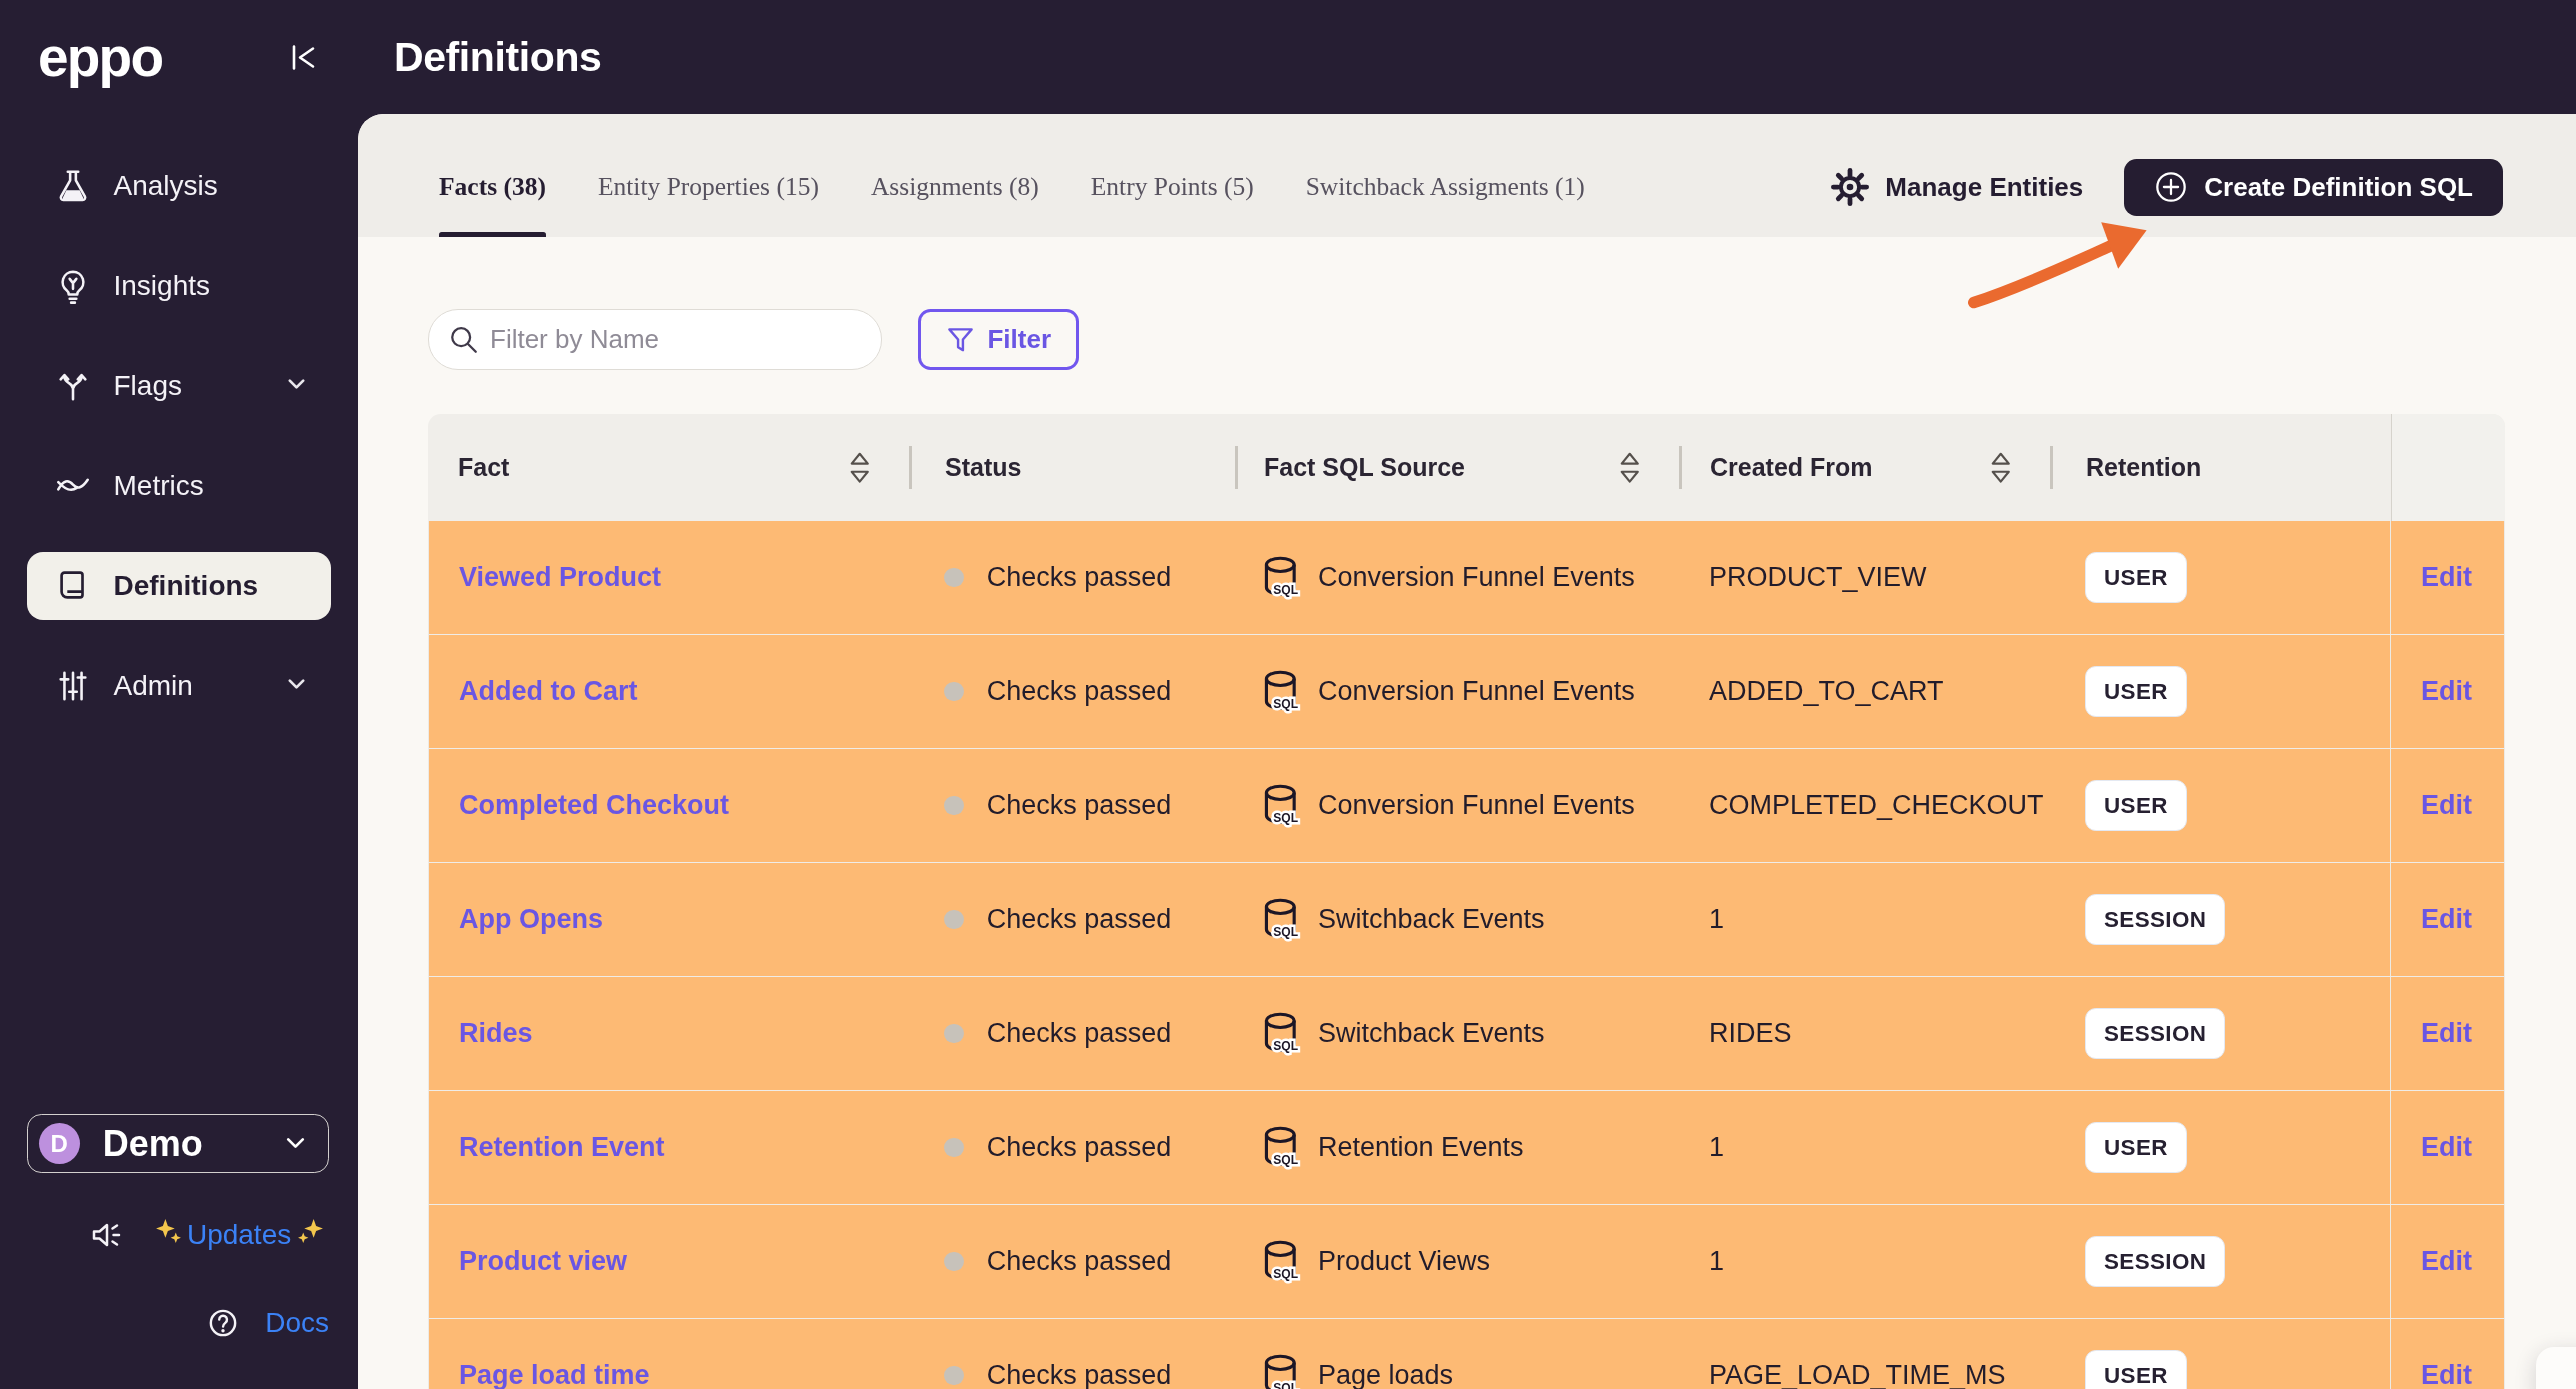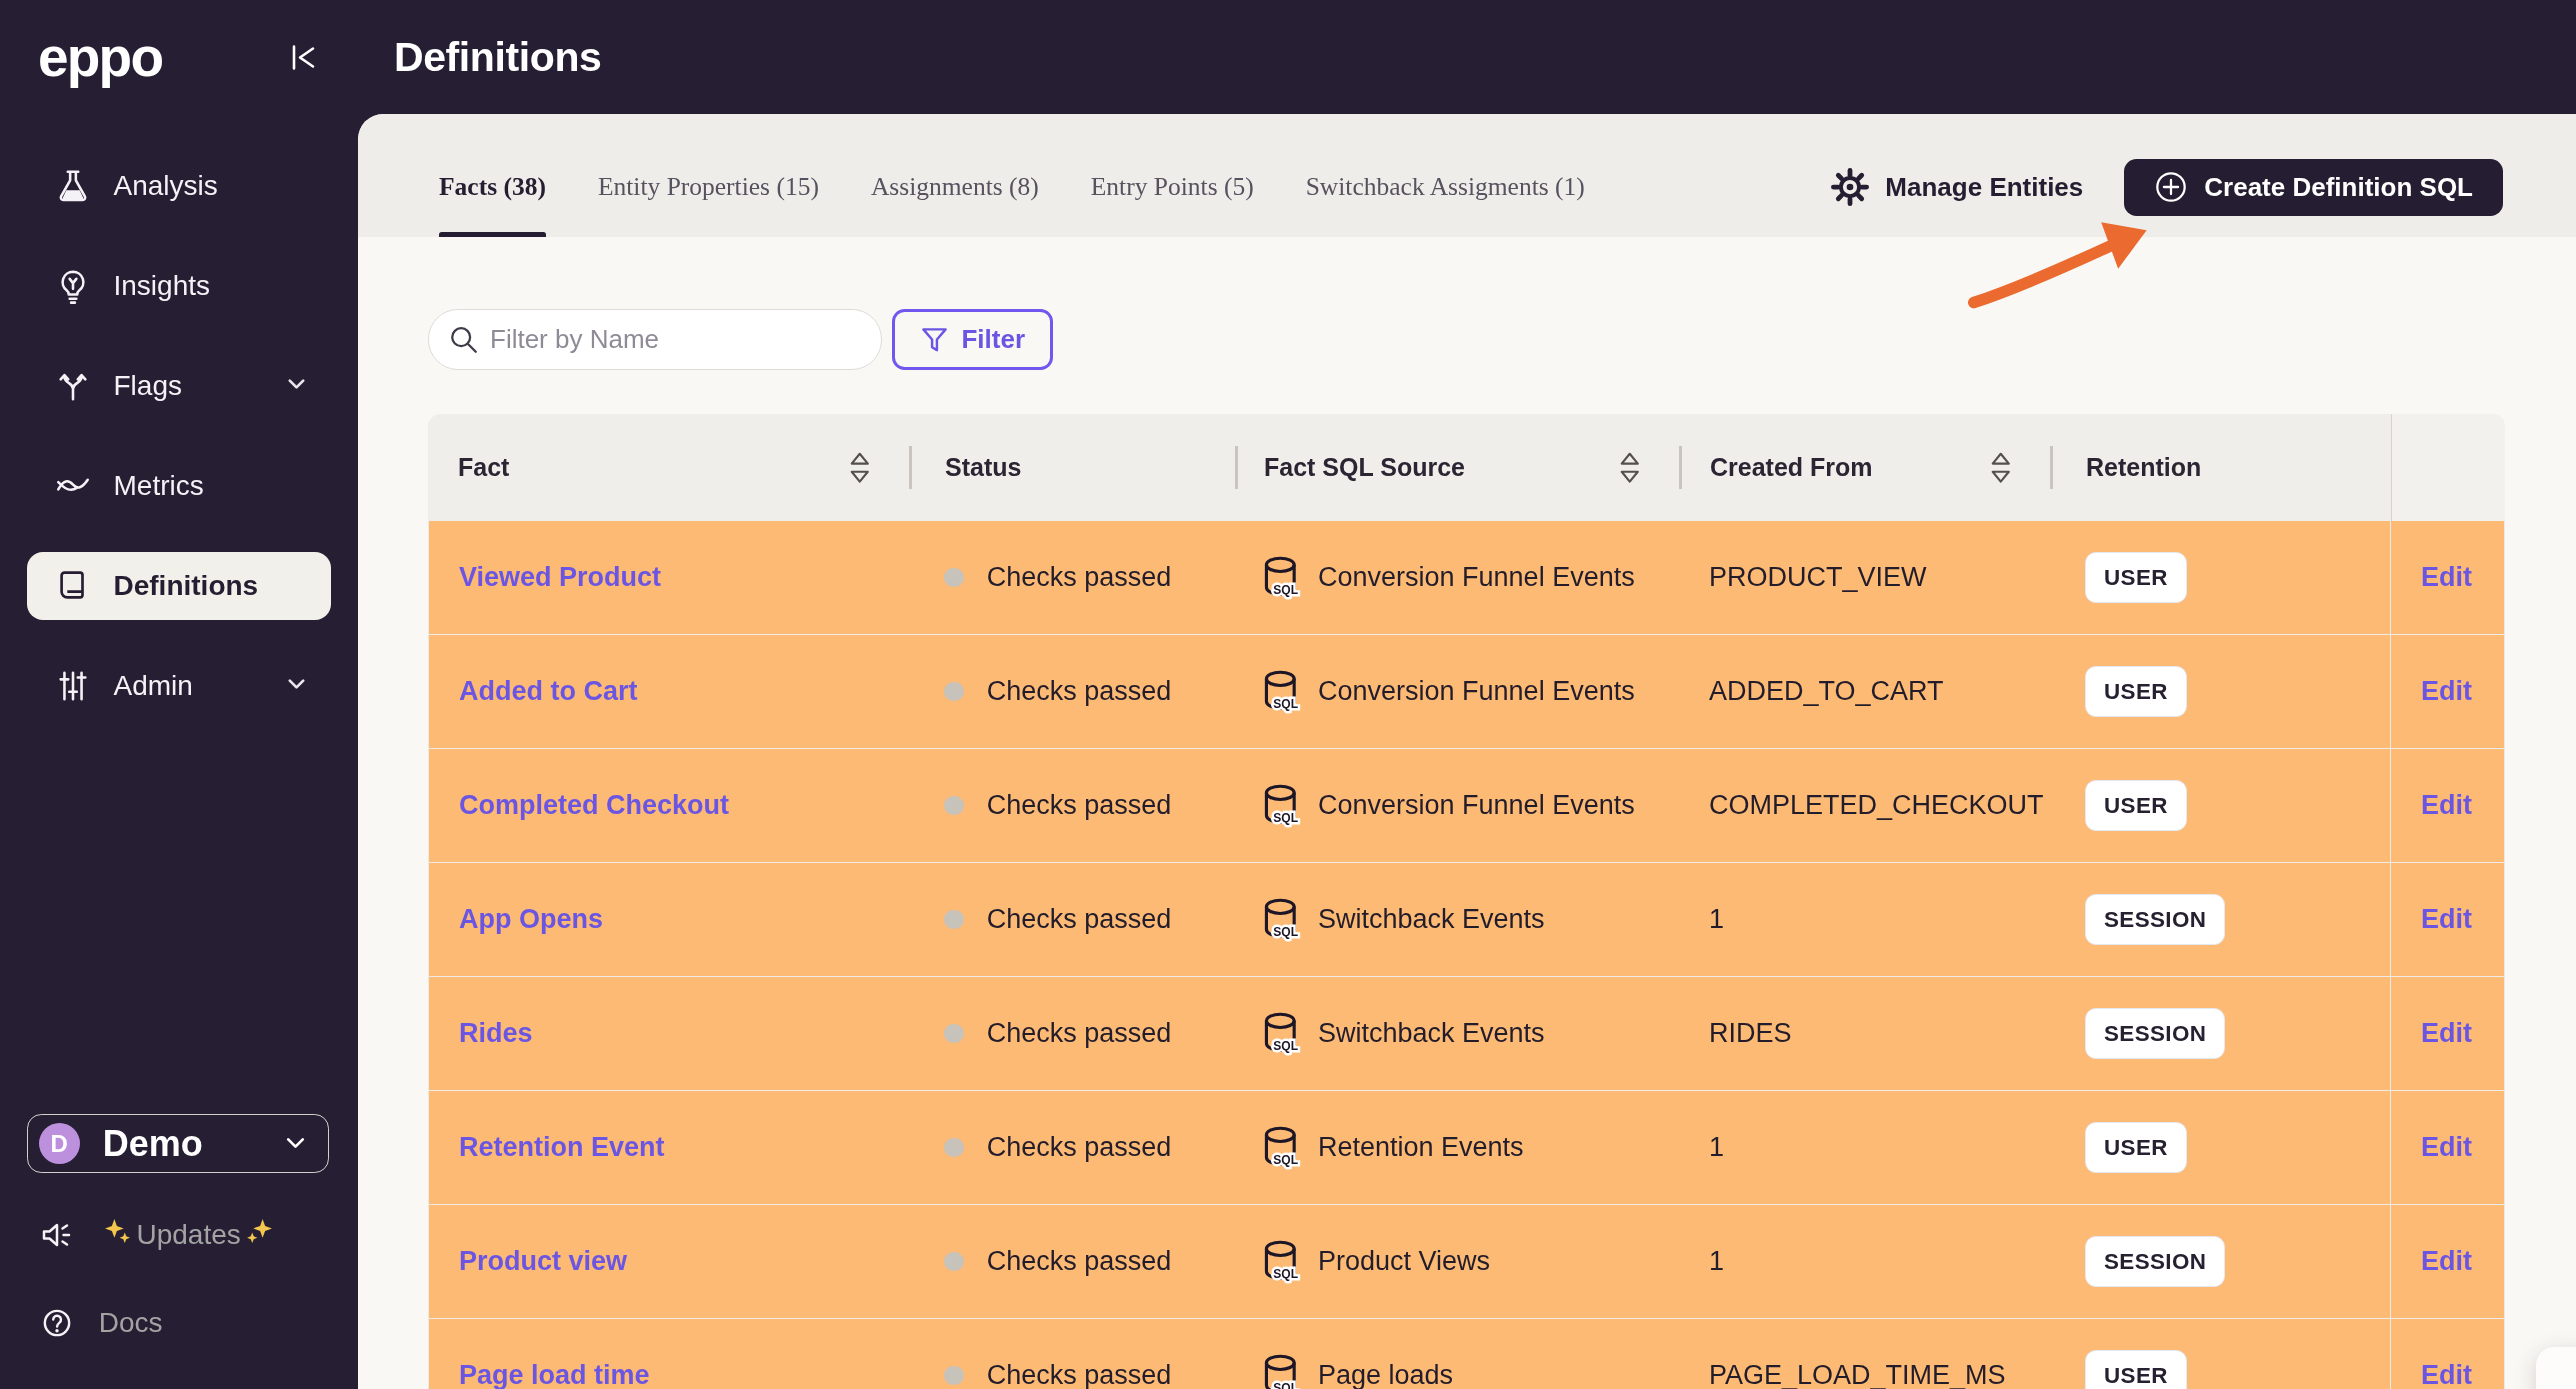--- a/index.html
+++ b/index.html
@@ -23,36 +23,36 @@
   .nav{padding-top:38px;display:flex;flex-direction:column;gap:32px;}
   .nav-item{margin:0 27px;height:68px;border-radius:16px;display:flex;align-items:center;padding:0 23px 0 27px;color:#f4f2f7;font-size:28px;font-weight:500;}
   .nav-item .nav-icon{width:38px;height:38px;margin-right:21.5px;flex:0 0 auto;display:flex;align-items:center;justify-content:center;}
   .nav-item .chev{margin-left:auto;opacity:.95;}
   .nav-item.active{background:#f2f0ea;color:#251d31;font-weight:700;}
   .sidebar-footer{position:absolute;left:27px;right:29px;top:1000px;display:flex;flex-direction:column;}
   .workspace-pill{height:57px;border:1.8px solid rgba(242,240,234,.85);border-radius:14.3px;display:flex;align-items:center;padding:0 19.7px 0 10.7px;color:#ffffff;}
   .avatar{width:41px;height:41px;border-radius:50%;background:#bd90de;color:#fff;display:flex;align-items:center;justify-content:center;font-size:24px;font-weight:600;margin-right:23px;}
   .workspace-label{font-size:36px;font-weight:600;}
   .workspace-pill .chev{margin-left:auto;}
-  .footer-row{margin-top:36px;height:52px;display:flex;align-items:center;padding:0 0 0 10.7px;color:#a3a3a3;font-size:28px;font-weight:500;}
+  .footer-row{margin-top:36px;height:52px;display:flex;align-items:center;padding:0 0 0 10.7px;color:#3b82f6;font-size:28px;font-weight:500;justify-content:flex-end;}
   .footer-row .nav-icon{width:38px;height:38px;margin-right:23px;display:flex;align-items:center;justify-content:center;}
   .sparkle{margin:0 5.4px;}
 
   
   .content{position:absolute;left:358px;top:114px;width:2218px;height:1276px;background:#faf8f4;border-top-left-radius:25px;overflow:hidden;}
   .tabstrip{height:123px;background:#efede9;border-top-left-radius:25px;display:flex;align-items:stretch;padding:23px 73px 0 81px;box-sizing:border-box;}
   .tab-bar{display:flex;gap:52px;align-items:stretch;}
   .tab{display:flex;align-items:center;position:relative;font-size:25.5px;color:#57525f;font-weight:500;white-space:nowrap;font-family:Liberation Serif, serif;}
   .tab.active{color:#251d31;font-weight:700;}
   .tab.active::after{content:'';position:absolute;left:0;right:0;bottom:0;height:5.4px;background:#251d31;border-radius:2.7px 2.7px 0 0;}
   .strip-actions{margin-left:auto;display:flex;align-items:center;gap:41px;}
   .manage-entities{display:flex;align-items:center;gap:16px;color:#251d31;font-size:26px;font-weight:700;}
   .create-btn{height:57px;background:#251d31;color:#ffffff;border:none;border-radius:12.5px;display:flex;align-items:center;gap:16px;padding:0 30px;font-size:26px;font-weight:700;font-family:inherit;}
 
-  .toolbar{margin:72px 0 0 70px;display:flex;gap:10px;align-items:center;}
+  .toolbar{margin:72px 0 0 70px;display:flex;gap:36px;align-items:center;}
   .search-wrap{position:relative;width:454px;height:61px;}
   .search-input{width:100%;height:100%;box-sizing:border-box;border:1.8px solid #dfdcd6;border-radius:30px;background:#ffffff;padding:0 21.5px 0 61px;font-size:26px;font-family:inherit;color:#231d2c;outline:none;}
   .search-input::placeholder{color:#8f8b96;}
   .search-icon{position:absolute;left:19.7px;top:15px;}
   .filter-btn{width:161px;height:61px;box-sizing:border-box;border:3.6px solid #7157ee;border-radius:12.5px;background:transparent;color:#6a56e3;font-size:26px;font-weight:700;font-family:inherit;display:flex;align-items:center;justify-content:center;gap:12.5px;}
 
   
   .table{margin:44px 0 0 70px;width:2077px;}
   .thead{display:grid;grid-template-columns:481px 326px 444px 371px 341px 114px;height:107px;background:#f0eeea;border-radius:12.5px 12.5px 0 0;}
   .th{display:flex;align-items:center;position:relative;font-size:25px;font-weight:700;color:#2b2533;padding-left:30px;box-sizing:border-box;}

